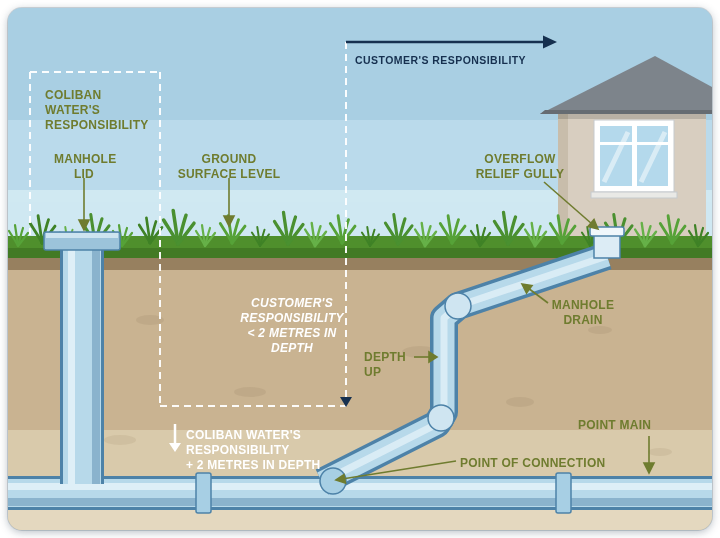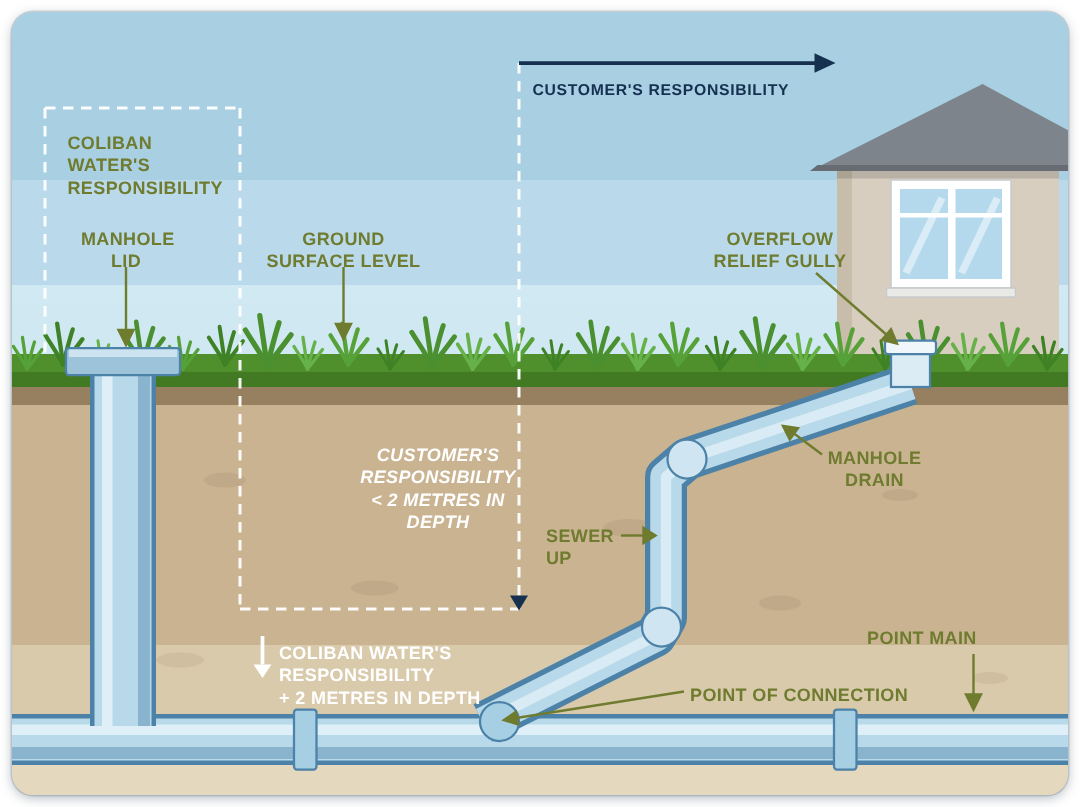--- a/index.html
+++ b/index.html
@@ -187,21 +187,21 @@
     <div class="label center" style="left:160px; top:144px; width:122px;">GROUND
 SURFACE LEVEL</div>
 
     <div class="label center" style="left:462px; top:144px; width:100px;">OVERFLOW
 RELIEF GULLY</div>
 
     <div class="label center white" style="left:218px; top:288px; width:132px;font-style:italic;">CUSTOMER'S
 RESPONSIBILITY
 &lt; 2 METRES IN DEPTH</div>
 
-    <div class="label" style="left:356px; top:342px; width:60px;">SEWER UP</div>
+    <div class="label" style="left:356px; top:342px; width:60px;">DEPTH UP</div>
 
     <div class="label center" style="left:540px; top:290px; width:70px;">MANHOLE
 DRAIN</div>
 
     <div class="label white" style="left:178px; top:420px; width:210px;">COLIBAN WATER'S RESPONSIBILITY
 + 2 METRES IN DEPTH</div>
 
     <div class="label" style="left:452px; top:448px; width:160px;">POINT OF CONNECTION</div>
 
     <div class="label" style="left:570px; top:410px; width:90px;">POINT MAIN</div>

